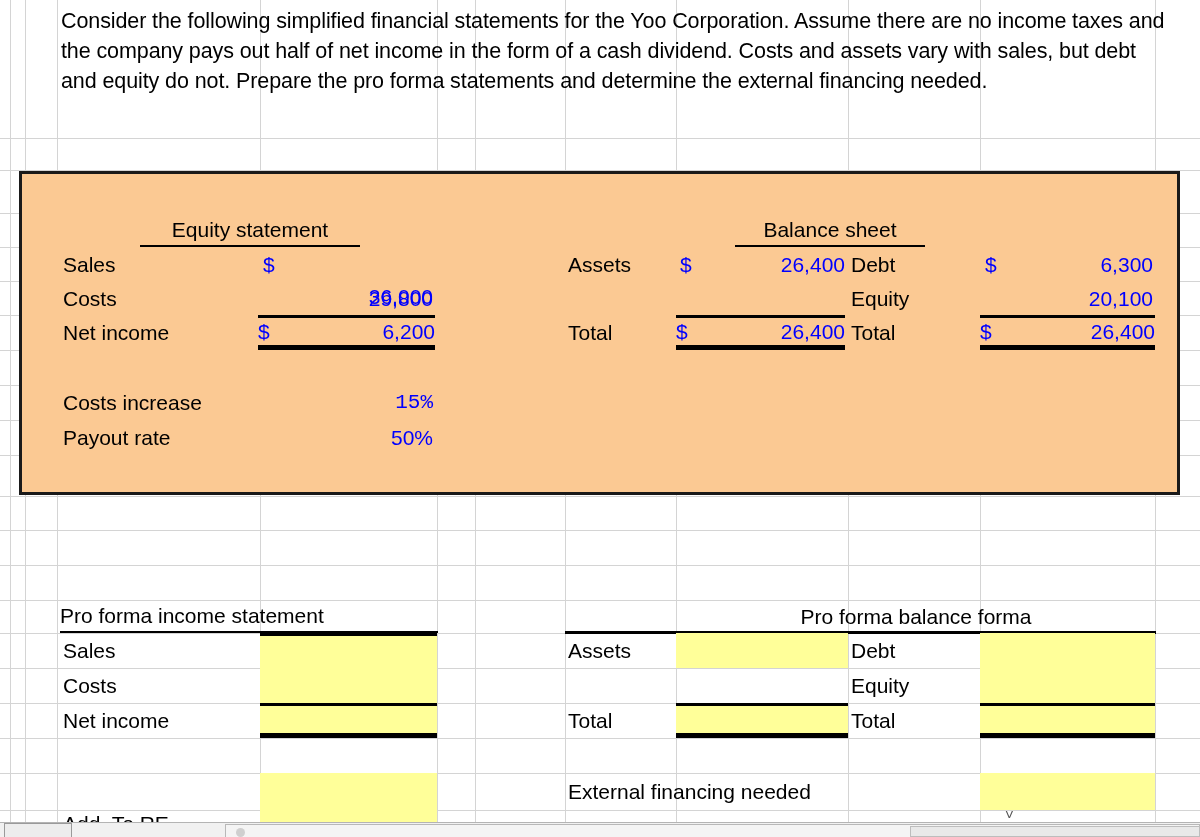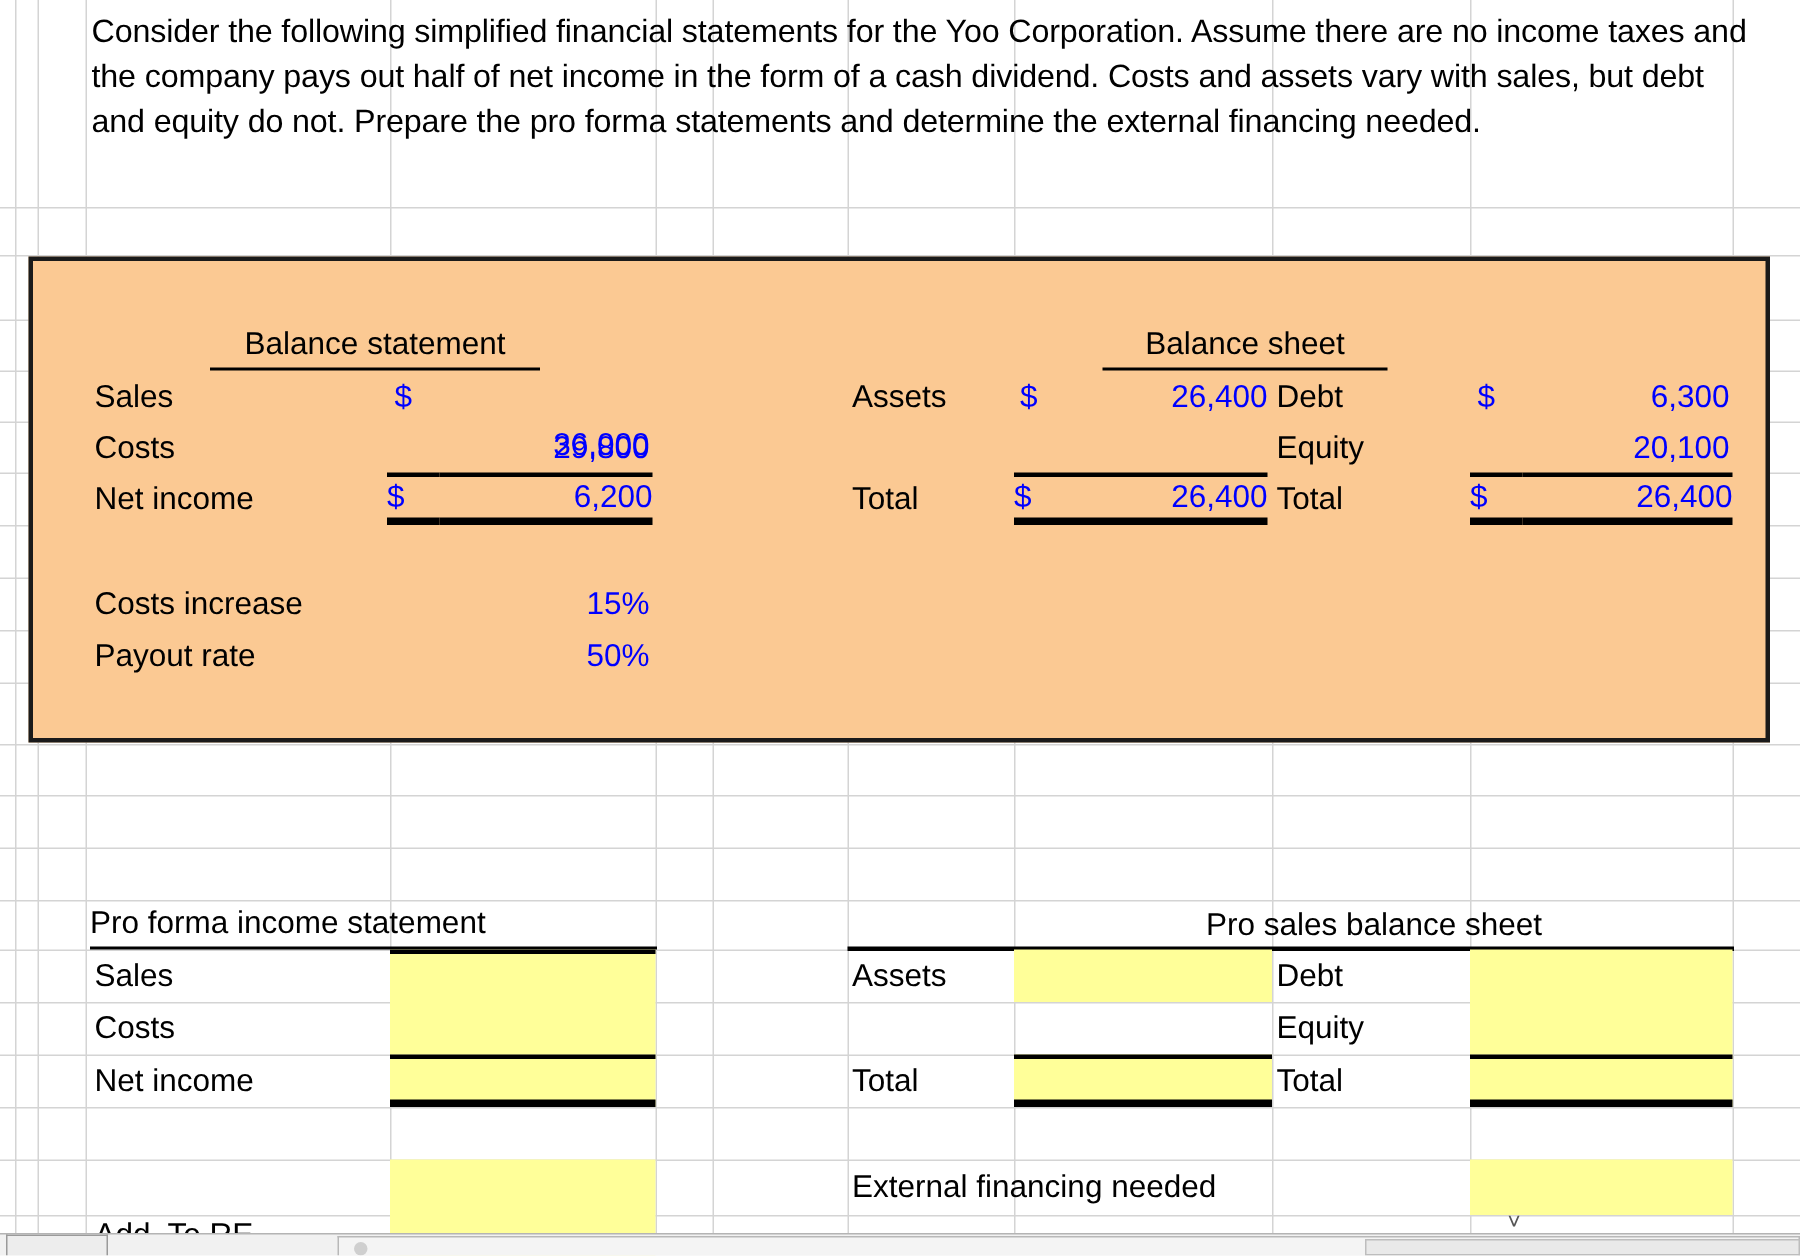--- a/index.html
+++ b/index.html
@@ -208,21 +208,21 @@
   <div class="hline" style="top:668px"></div>
   <div class="hline" style="top:703px"></div>
   <div class="hline" style="top:738px"></div>
   <div class="hline" style="top:773px"></div>
   <div class="hline" style="top:810px"></div>
 
   <div id="intro">Consider the following simplified financial statements for the Yoo Corporation. Assume there are no income taxes and the company pays out half of net income in the form of a cash dividend. Costs and assets vary with sales, but debt and equity do not. Prepare the pro forma statements and determine the external financing needed.</div>
 
   <div id="orange-panel"></div>
 
-  <div class="cell c hdr-underline" style="left:140px; top:213px; width:220px; height:34px;">Balance statement</div>
+  <div class="cell c hdr-underline" style="left:140px; top:213px; width:220px; height:34px;">Equity statement</div>
 
   <div class="cell l" style="left:63px; top:247px; width:190px; height:34px;">Sales</div>
   <div class="cell l blue" style="left:263px; top:247px; width:30px; height:34px;">$</div>
   <div class="cell r blue" style="left:293px; top:247px; width:140px; height:34px;margin-top:32px;">36,000</div>
 
   <div class="cell l" style="left:63px; top:281px; width:190px; height:34px;">Costs</div>
   <div class="cell l blue" style="left:263px; top:281px; width:30px; height:34px;"></div>
   <div class="cell r blue" style="left:293px; top:281px; width:140px; height:34px;">29,800</div>
 
   <div class="cell l" style="left:63px; top:315px; width:190px; height:35px;">Net income</div>
@@ -247,21 +247,21 @@
 
   <div class="cell l" style="left:851px; top:281px; width:125px; height:34px;">Equity</div>
   <div class="cell l blue" style="left:985px; top:281px; width:30px; height:34px;"></div>
   <div class="cell r blue" style="left:1015px; top:281px; width:138px; height:34px;">20,100</div>
 
   <div class="cell l" style="left:851px; top:315px; width:125px; height:35px;">Total</div>
   <div class="cell l blue rule-top rule-bot" style="left:980px; top:315px; width:35px; height:35px;">$</div>
   <div class="cell r blue rule-top rule-bot" style="left:1015px; top:315px; width:140px; height:35px;">26,400</div>
 
   <div class="cell l" style="left:63px; top:385px; width:200px; height:35px;">Costs increase</div>
-  <div class="cell r blue" style="left:293px; top:385px; width:140px; height:35px;">15%</div>
+  <div class="cell r blue" style="left:293px; top:385px; width:140px; height:35px;font-family:Liberation Mono, monospace;">15%</div>
 
   <div class="cell l" style="left:63px; top:420px; width:200px; height:35px;">Payout rate</div>
   <div class="cell r blue" style="left:293px; top:420px; width:140px; height:35px;">50%</div>
 
 
   <div class="cell l hdr-underline" style="left:60px; top:600px; width:378px; height:33px;">Pro forma income statement</div>
 
   <div class="cell l" style="left:63px; top:633px; width:195px; height:35px;">Sales</div>
   <div class="cell l" style="left:63px; top:668px; width:195px; height:35px;">Costs</div>
   <div class="cell l" style="left:63px; top:703px; width:195px; height:35px;">Net income</div>
@@ -272,21 +272,21 @@
 
   <div class="cell r" style="left:263px; top:633px; width:171px; height:35px;"></div>
   <div class="cell r" style="left:263px; top:668px; width:171px; height:35px;"></div>
   <div class="cell r" style="left:263px; top:703px; width:171px; height:35px;"></div>
 
   <div class="ycell" style="left:260px; top:773px; width:177px; height:64px;"></div>
   <div class="cell r" style="left:263px; top:773px; width:171px; height:37px;"></div>
 
   <div class="cell l" style="left:63px; top:810px; width:195px; height:27px; overflow:hidden;">Add. To RE</div>
 
-  <div class="cell c" style="left:676px; top:600px; width:480px; height:33px;">Pro sales balance sheet</div>
+  <div class="cell c" style="left:676px; top:600px; width:480px; height:33px;">Pro forma balance forma</div>
 
   <div class="ruleseg" style="left:565px; top:631px; width:591px; height:3px;"></div>
 
   <div class="cell l" style="left:568px; top:633px; width:106px; height:35px;">Assets</div>
   <div class="cell l" style="left:568px; top:668px; width:106px; height:35px;"></div>
   <div class="cell l" style="left:568px; top:703px; width:106px; height:35px;">Total</div>
 
   <div class="ycell" style="left:676px; top:633px; width:172px; height:35px;"></div>
   <div class="ycell brd-mid brd-bot" style="left:676px; top:703px; width:172px; height:35px;"></div>
 

